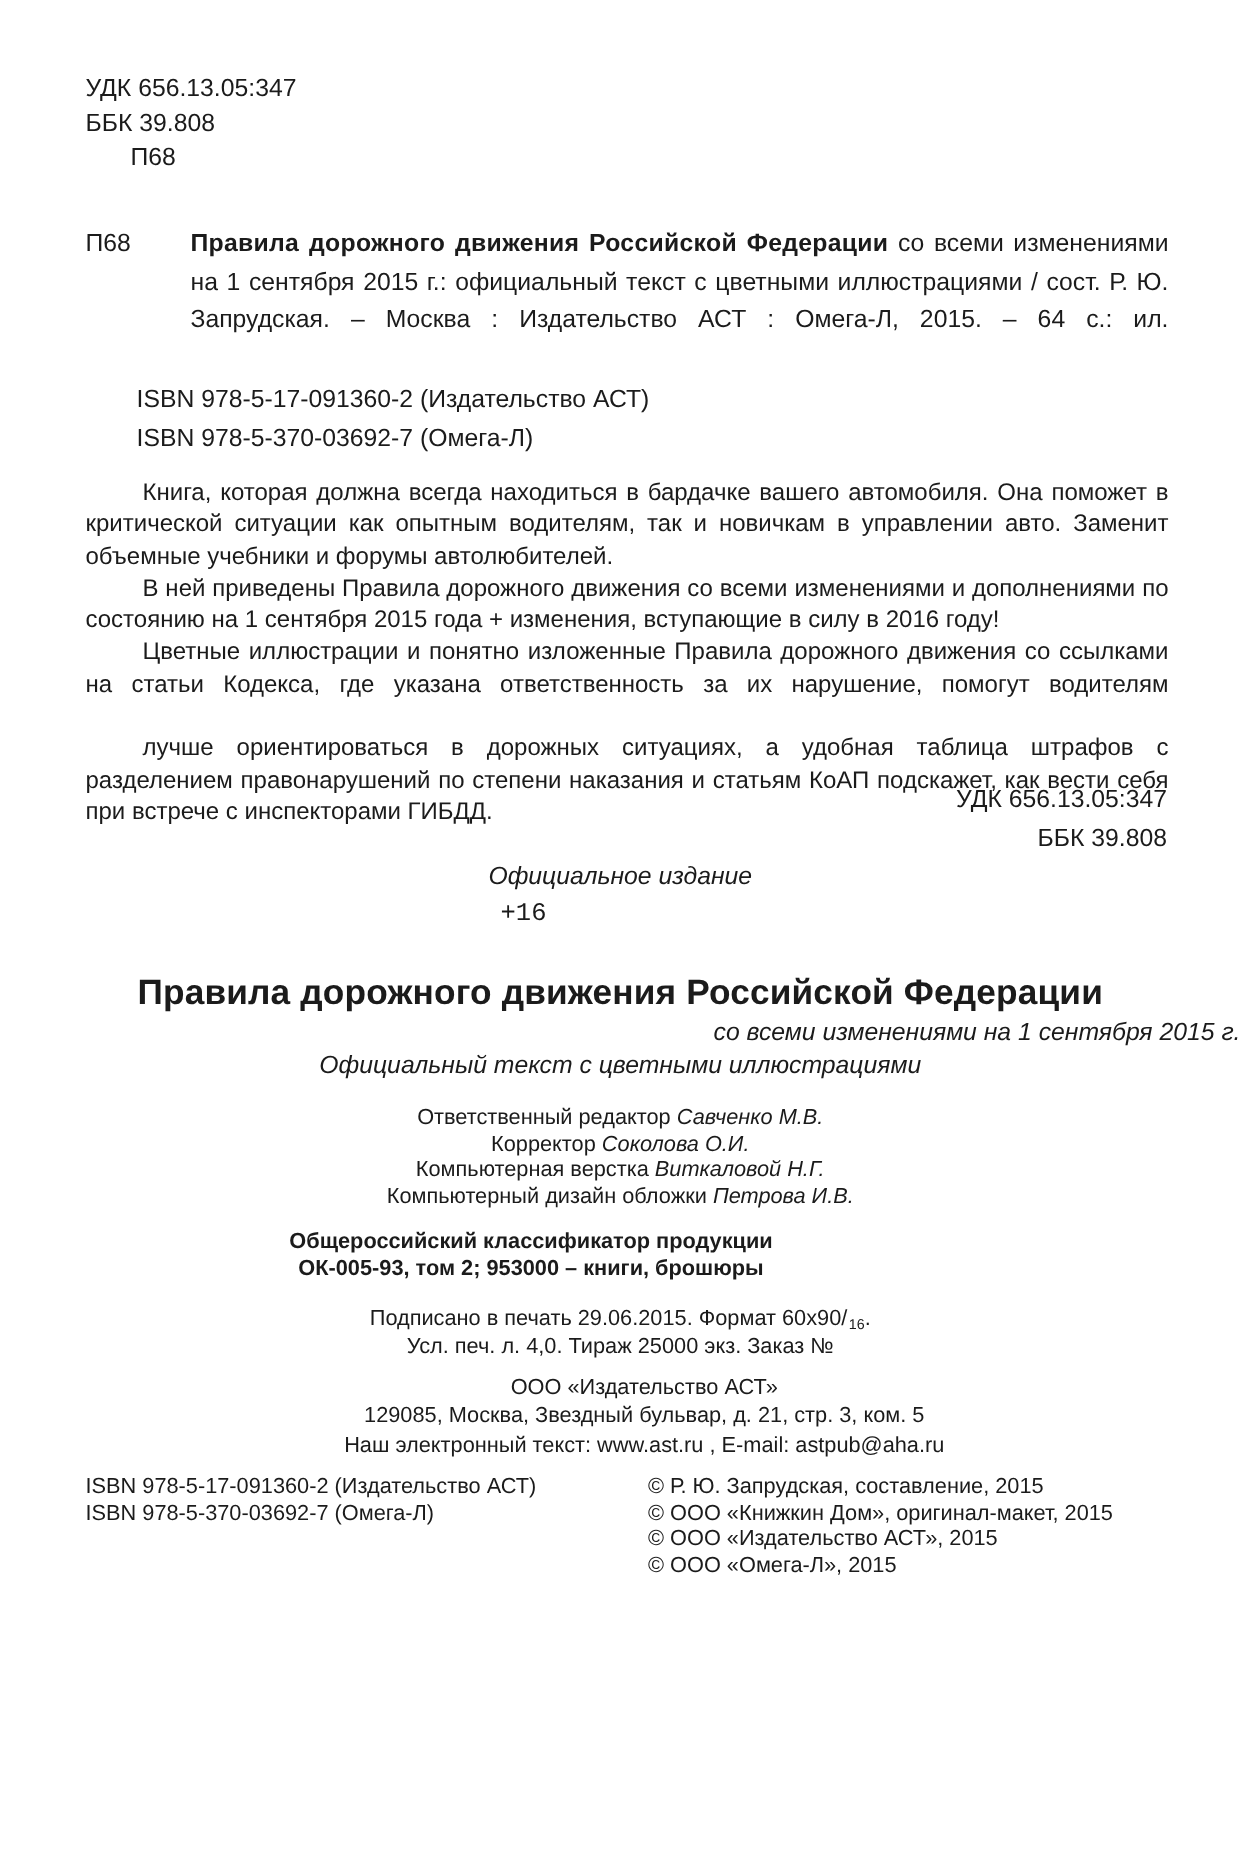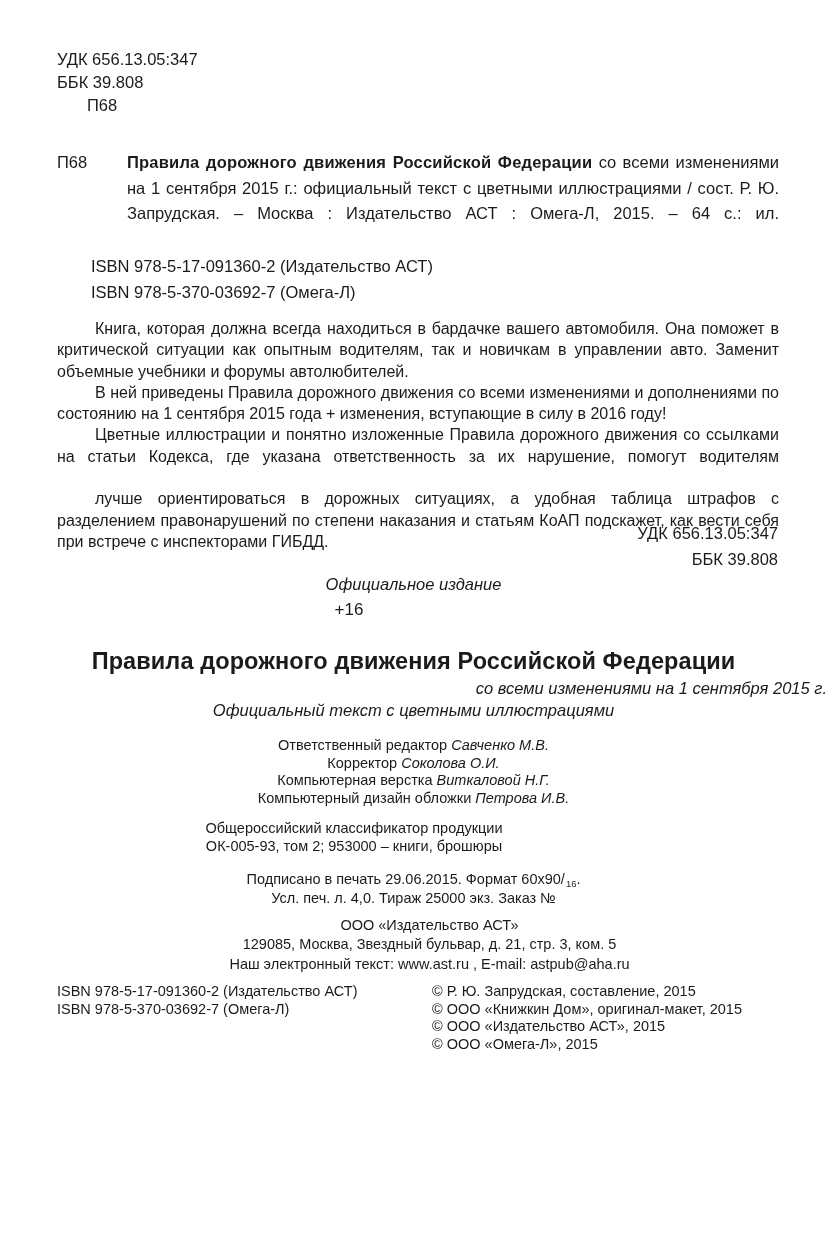--- a/index.html
+++ b/index.html
@@ -117,20 +117,21 @@
     font-size: 16.5px;
     font-style: italic;
     line-height: 22px;
   }
   #plus16 {
     left: 0;
     top: 599px;
     width: 698px;
     font-size: 17px;
     line-height: 22px;
+    font-family: Liberation Mono, monospace;
   }
 
   
   #title-main {
     left: 0;
     top: 647px;
     width: 827px;
     font-size: 23.5px;
     font-weight: bold;
     line-height: 28px;
@@ -163,20 +164,21 @@
     line-height: 17.6px;
   }
 
   
   #classifier {
     left: 0;
     top: 820px;
     width: 708px;
     font-size: 14.5px;
     line-height: 17.6px;
+    font-weight: bold;
   }
 
   
   #printdata {
     left: 0;
     top: 871px;
     width: 827px;
     font-size: 14.5px;
     line-height: 17.6px;
   }

